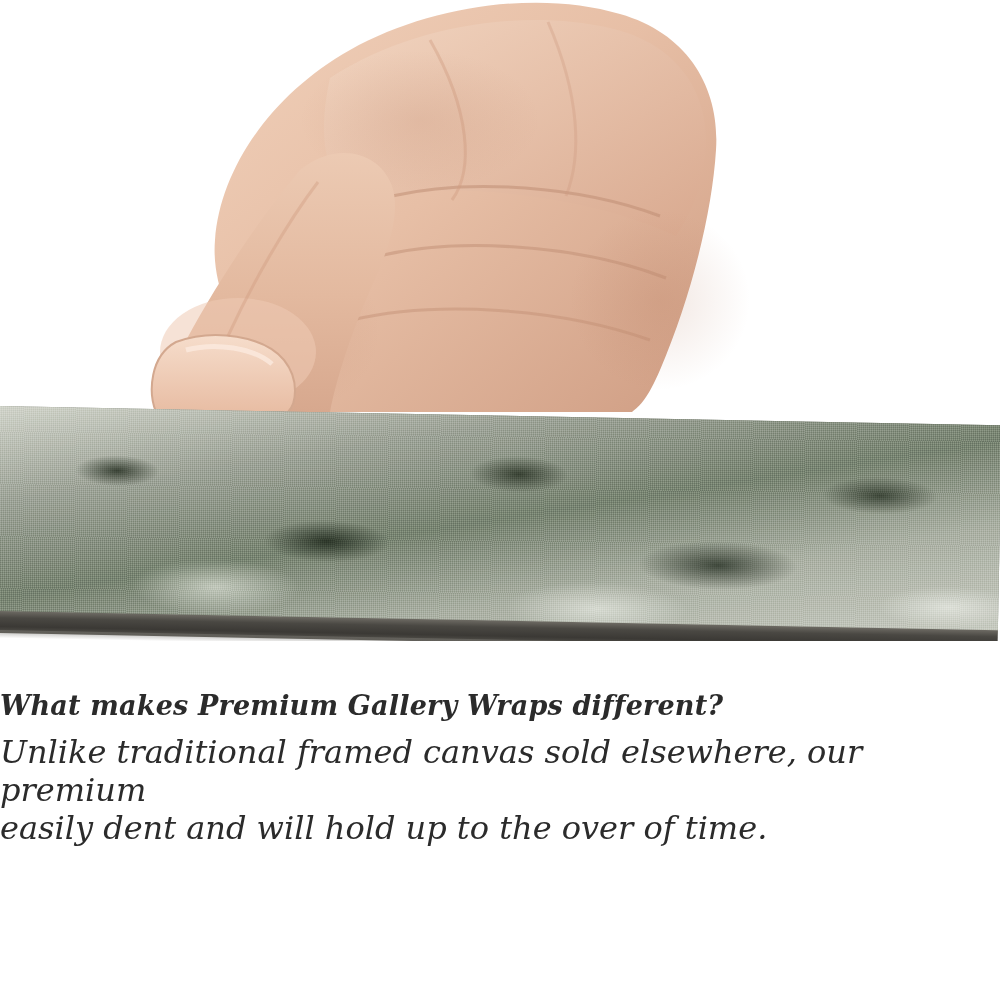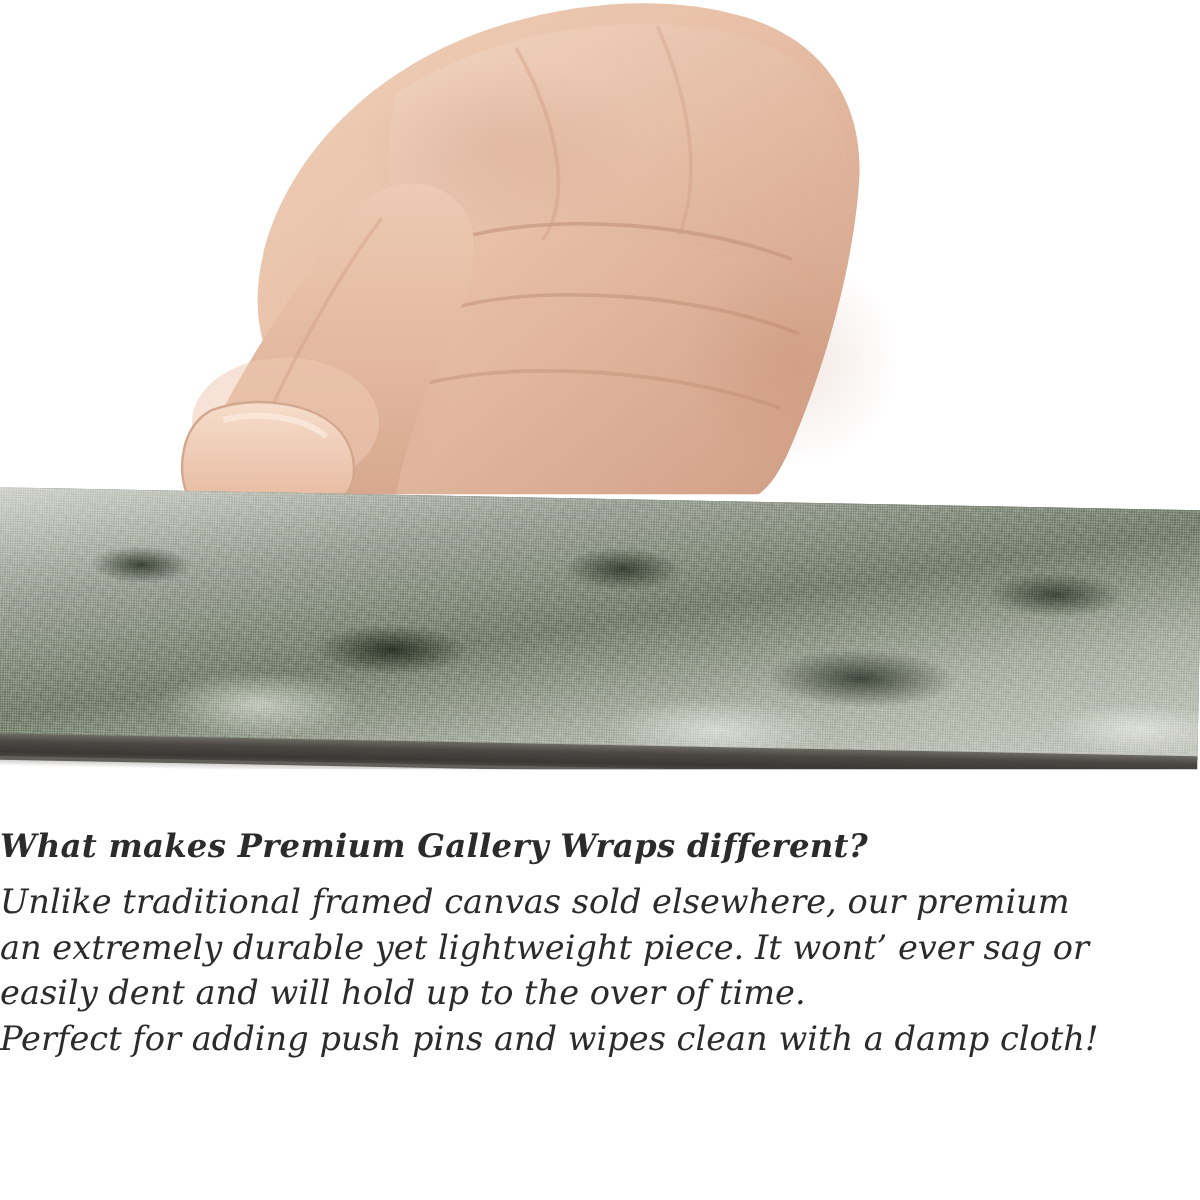--- a/index.html
+++ b/index.html
@@ -112,21 +112,21 @@
     font-family: "DejaVu Serif", serif;
     font-style: italic;
   }
   .caption-title {
     font-size: 27px;
     font-weight: 700;
     letter-spacing: 0.2px;
     margin-bottom: 12px;
   }
   .caption-line {
-    font-size: 28px;
+    font-size: 32px;
     line-height: 38px;
     font-weight: 400;
   }
 </style>
 </head>
 <body>
 
 <div class="page">
 
   <div class="hand-area">
@@ -193,18 +193,16 @@
       <div class="strip-face"></div>
       <div class="strip-speckles"></div>
       <div class="strip-edge"></div>
       <div class="strip-shadow"></div>
     </div>
   </div>
 
   <div class="caption">
     <div class="caption-title">What makes Premium Gallery Wraps different?</div>
     <div class="caption-line">Unlike traditional framed canvas sold elsewhere, our premium</div>
-    <div class="caption-line">an extremely durable yet lightweight piece. It wont’ ever sag or</div>
     <div class="caption-line">easily dent and will hold up to the over of time.</div>
-    <div class="caption-line">Perfect for adding push pins and wipes clean with a damp cloth!</div>
   </div>
 
 </div>
 
 </body></html>

